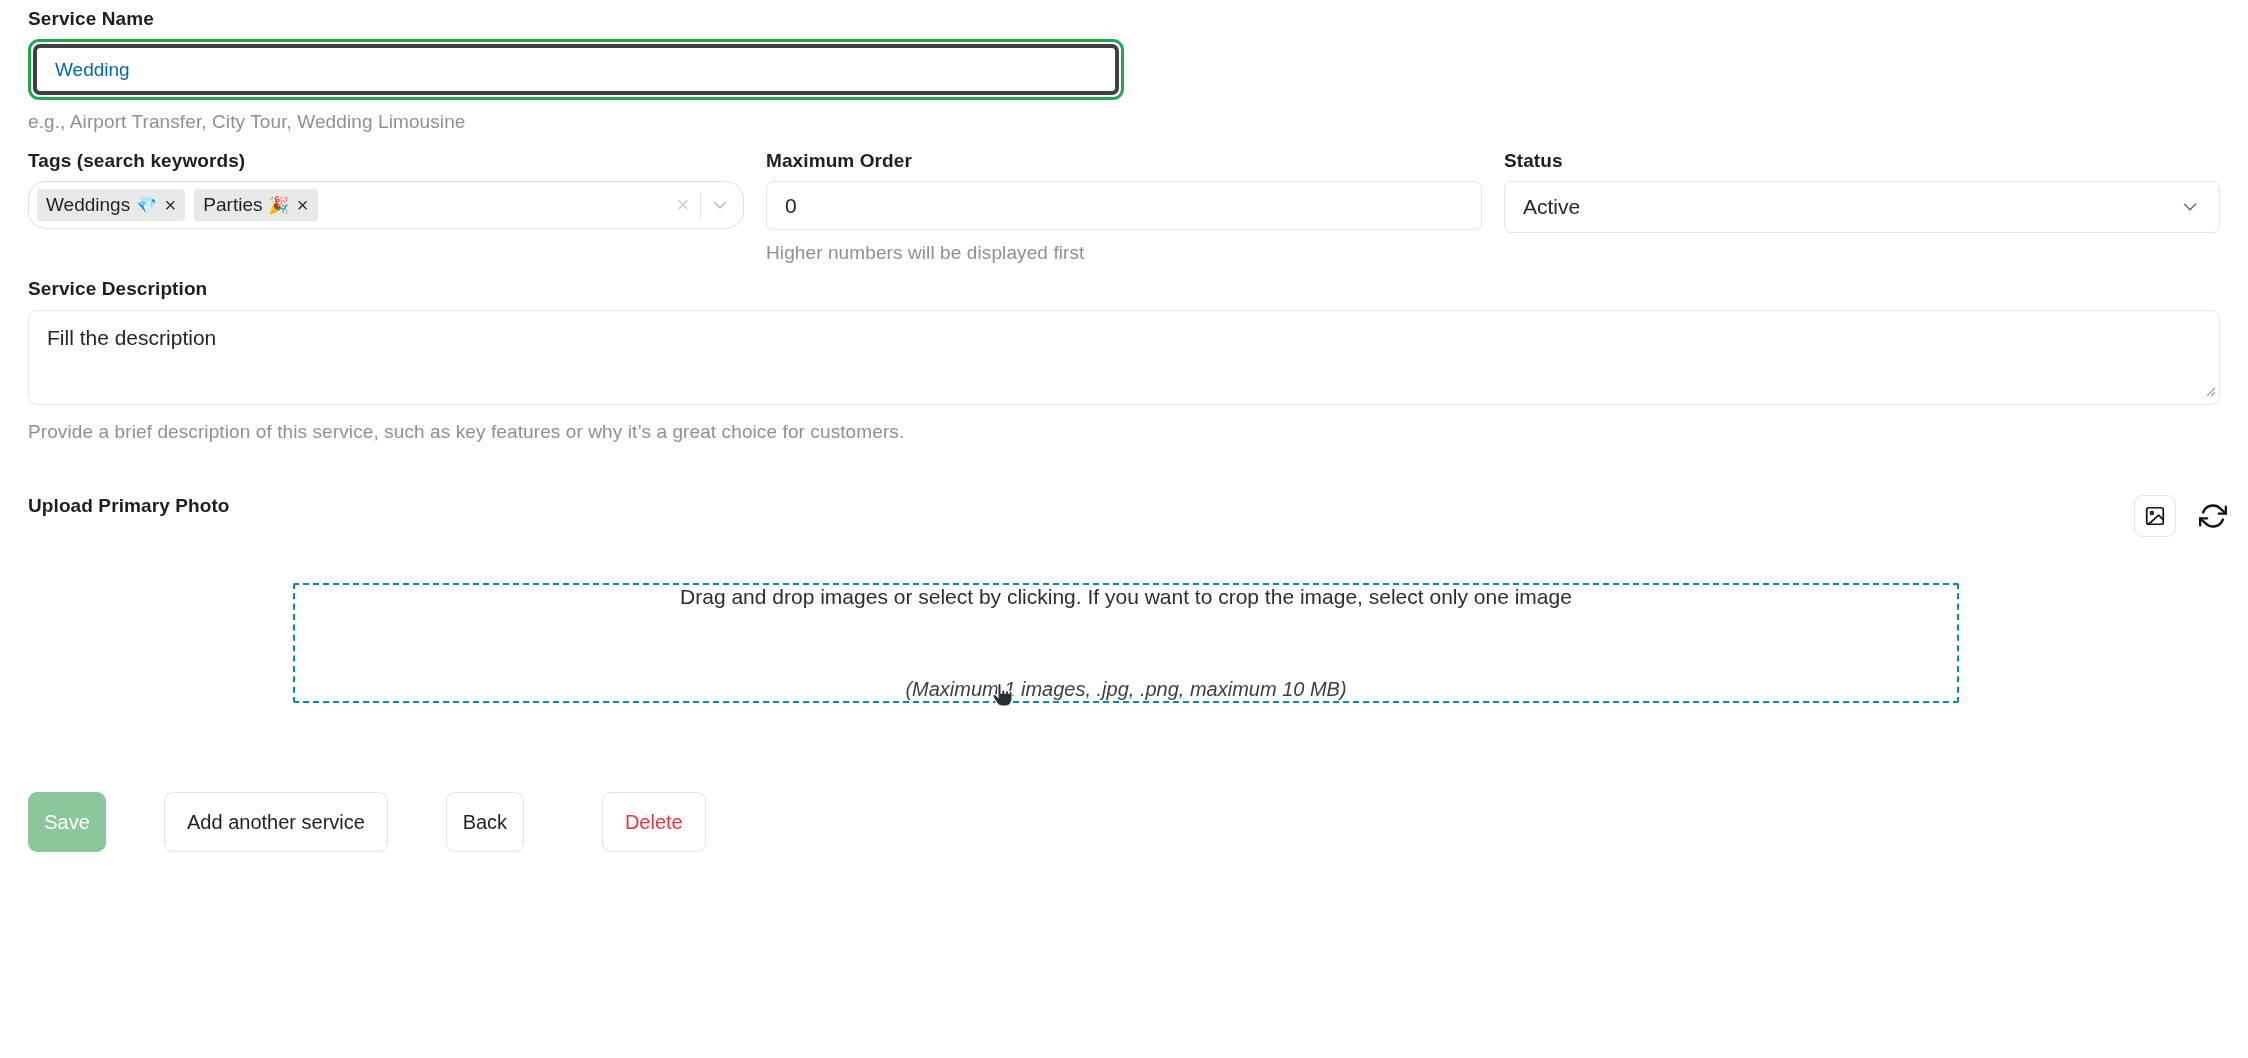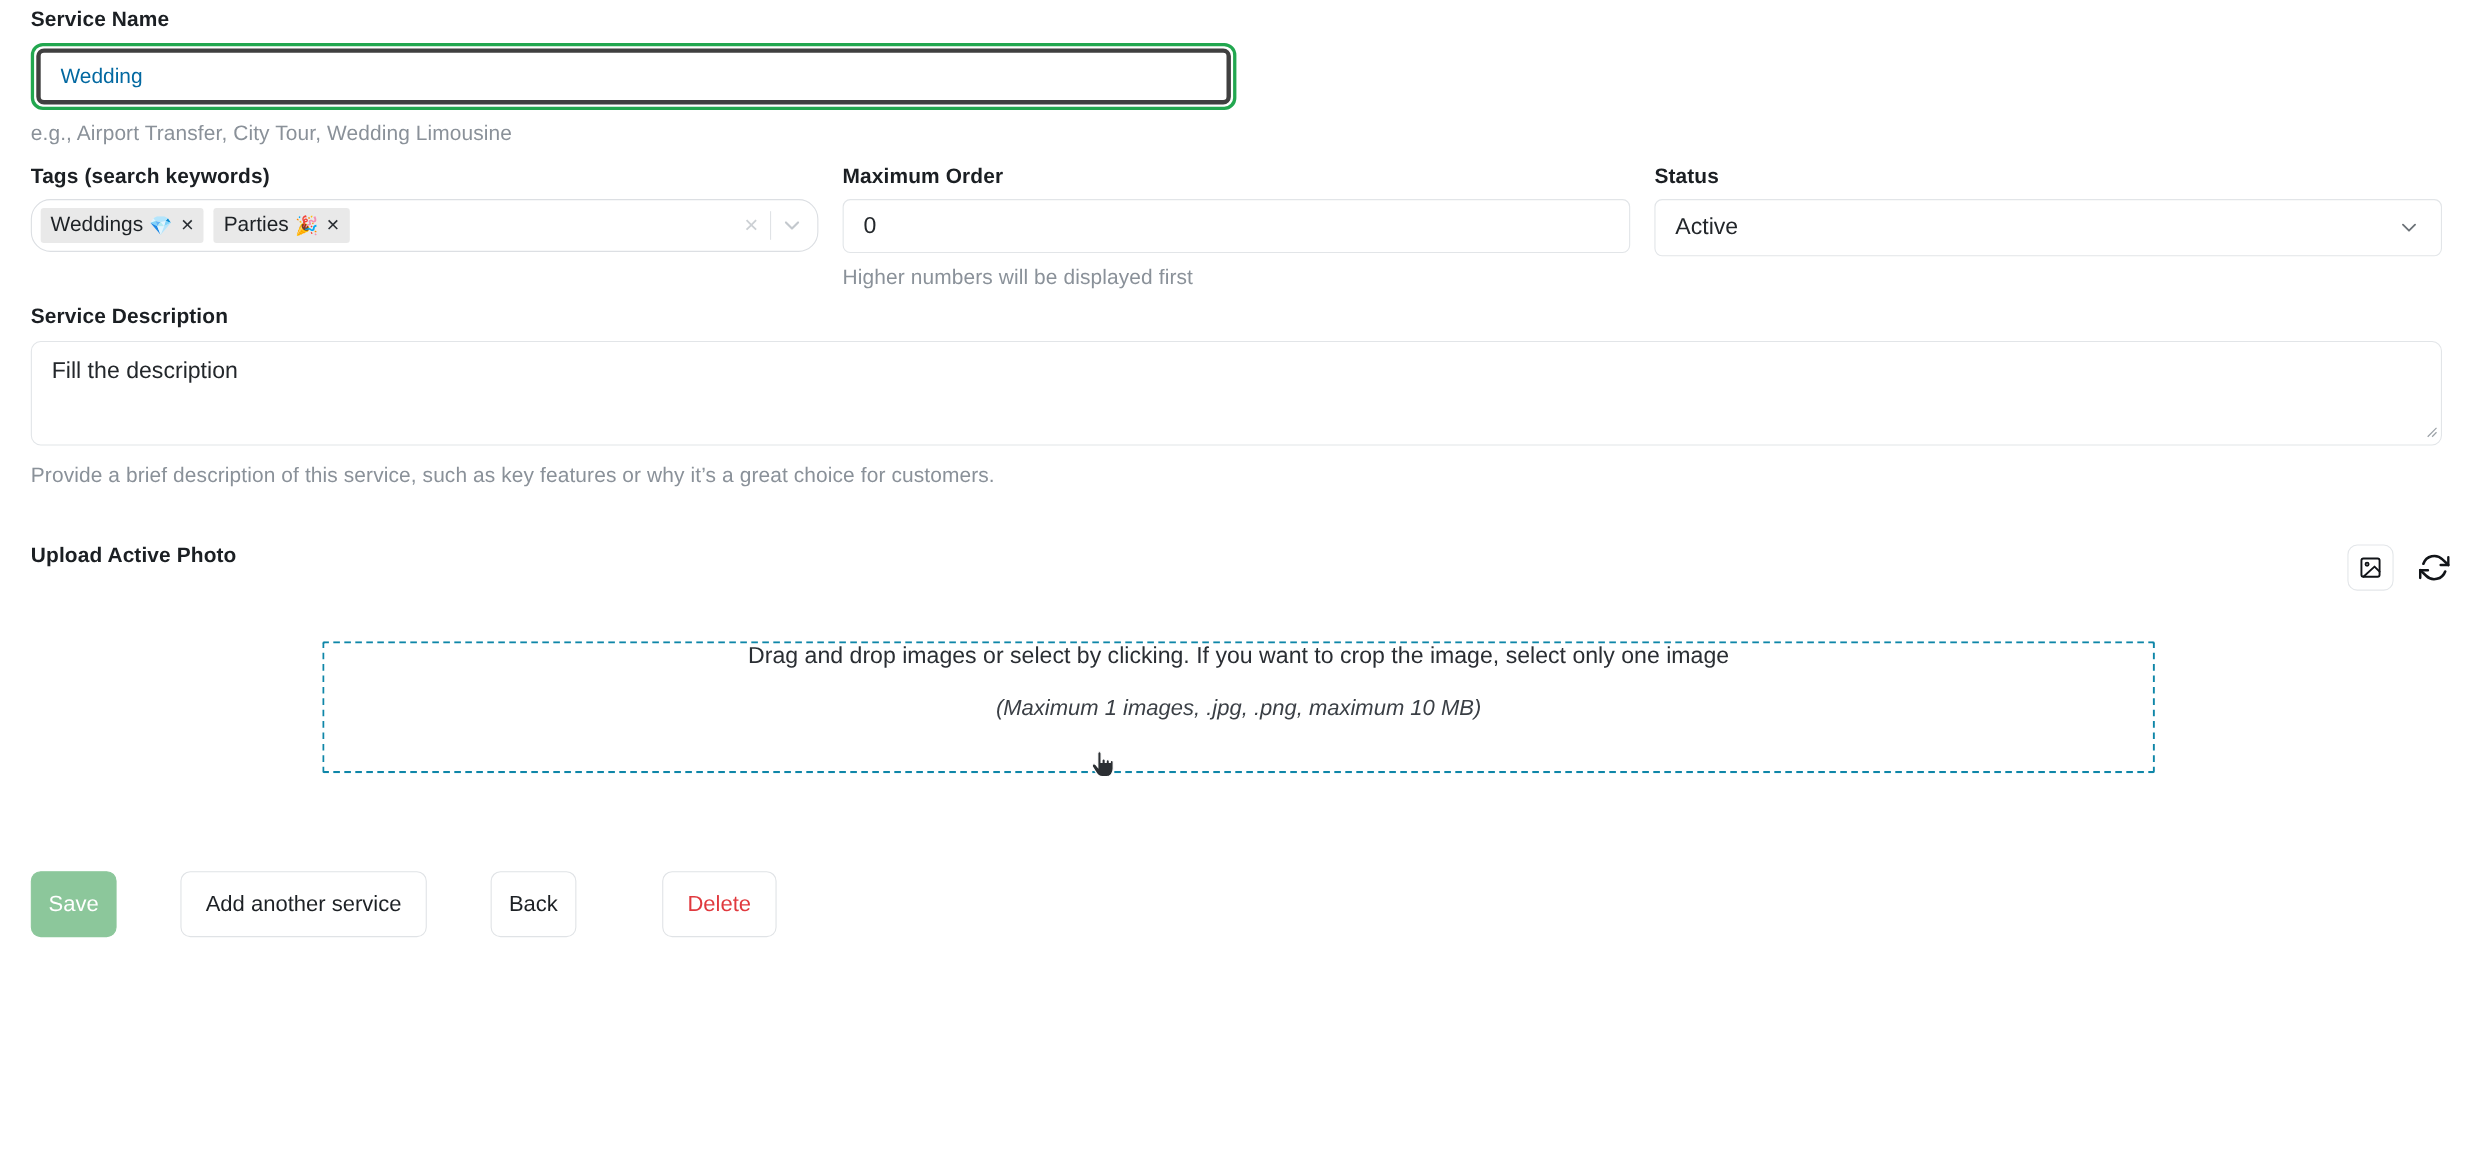--- a/index.html
+++ b/index.html
@@ -157,22 +157,22 @@
     cursor: pointer;
   }
 
   .dropzone {
     position: absolute;
     left: 293px; top: 583px;
     width: 1666px; height: 120px;
     border: 2px dashed #0e86a8;
     border-radius: 2px;
     background: #fff;
-    display: flex; flex-direction: column; align-items: center; justify-content: flex-start;
-    gap: 24px;
+    display: flex; flex-direction: column; align-items: center; justify-content: space-between;
+    gap: 14px;
     cursor: pointer;
   }
   .dz-main { font-size: 21px; color: #2a2e33; }
   .dz-sub { font-size: 20px; font-style: italic; color: #3a3f45; }
 
   .cursor { position: absolute; left: 991px; top: 683px; width: 22px; height: 26px; pointer-events: none; }
 
   
   .btn-row { position: absolute; left: 28px; top: 792px; display: flex; align-items: center; gap: 0; }
   .btn {
@@ -267,21 +267,21 @@
       <svg width="14" height="14" viewBox="0 0 14 14">
           <g stroke="#9aa0a6" stroke-width="1.1">
             <line x1="13" y1="5" x2="5" y2="13"></line>
             <line x1="13" y1="9" x2="9" y2="13"></line>
           </g>
         </svg>
     </span>
     <span class="hint desc-hint">Provide a brief description of this service, such as key features or why it’s a great choice for customers.</span>
   </div>
 
-  <span class="label up-label">Upload Active Photo</span>
+  <span class="label up-label">Upload Primary Photo</span>
 
   <div class="up-icons">
     <span class="icon-btn">
       <svg width="22" height="22" viewBox="0 0 24 24" fill="none" stroke="#111418" stroke-width="1.9" stroke-linecap="round" stroke-linejoin="round">
         <rect x="3" y="3" width="18" height="18" rx="2"></rect>
         <circle cx="8.6" cy="8.6" r="1.5"></circle>
         <polyline points="21 16 16 11 5 21"></polyline>
       </svg>
     </span>
     <span class="icon-plain">

